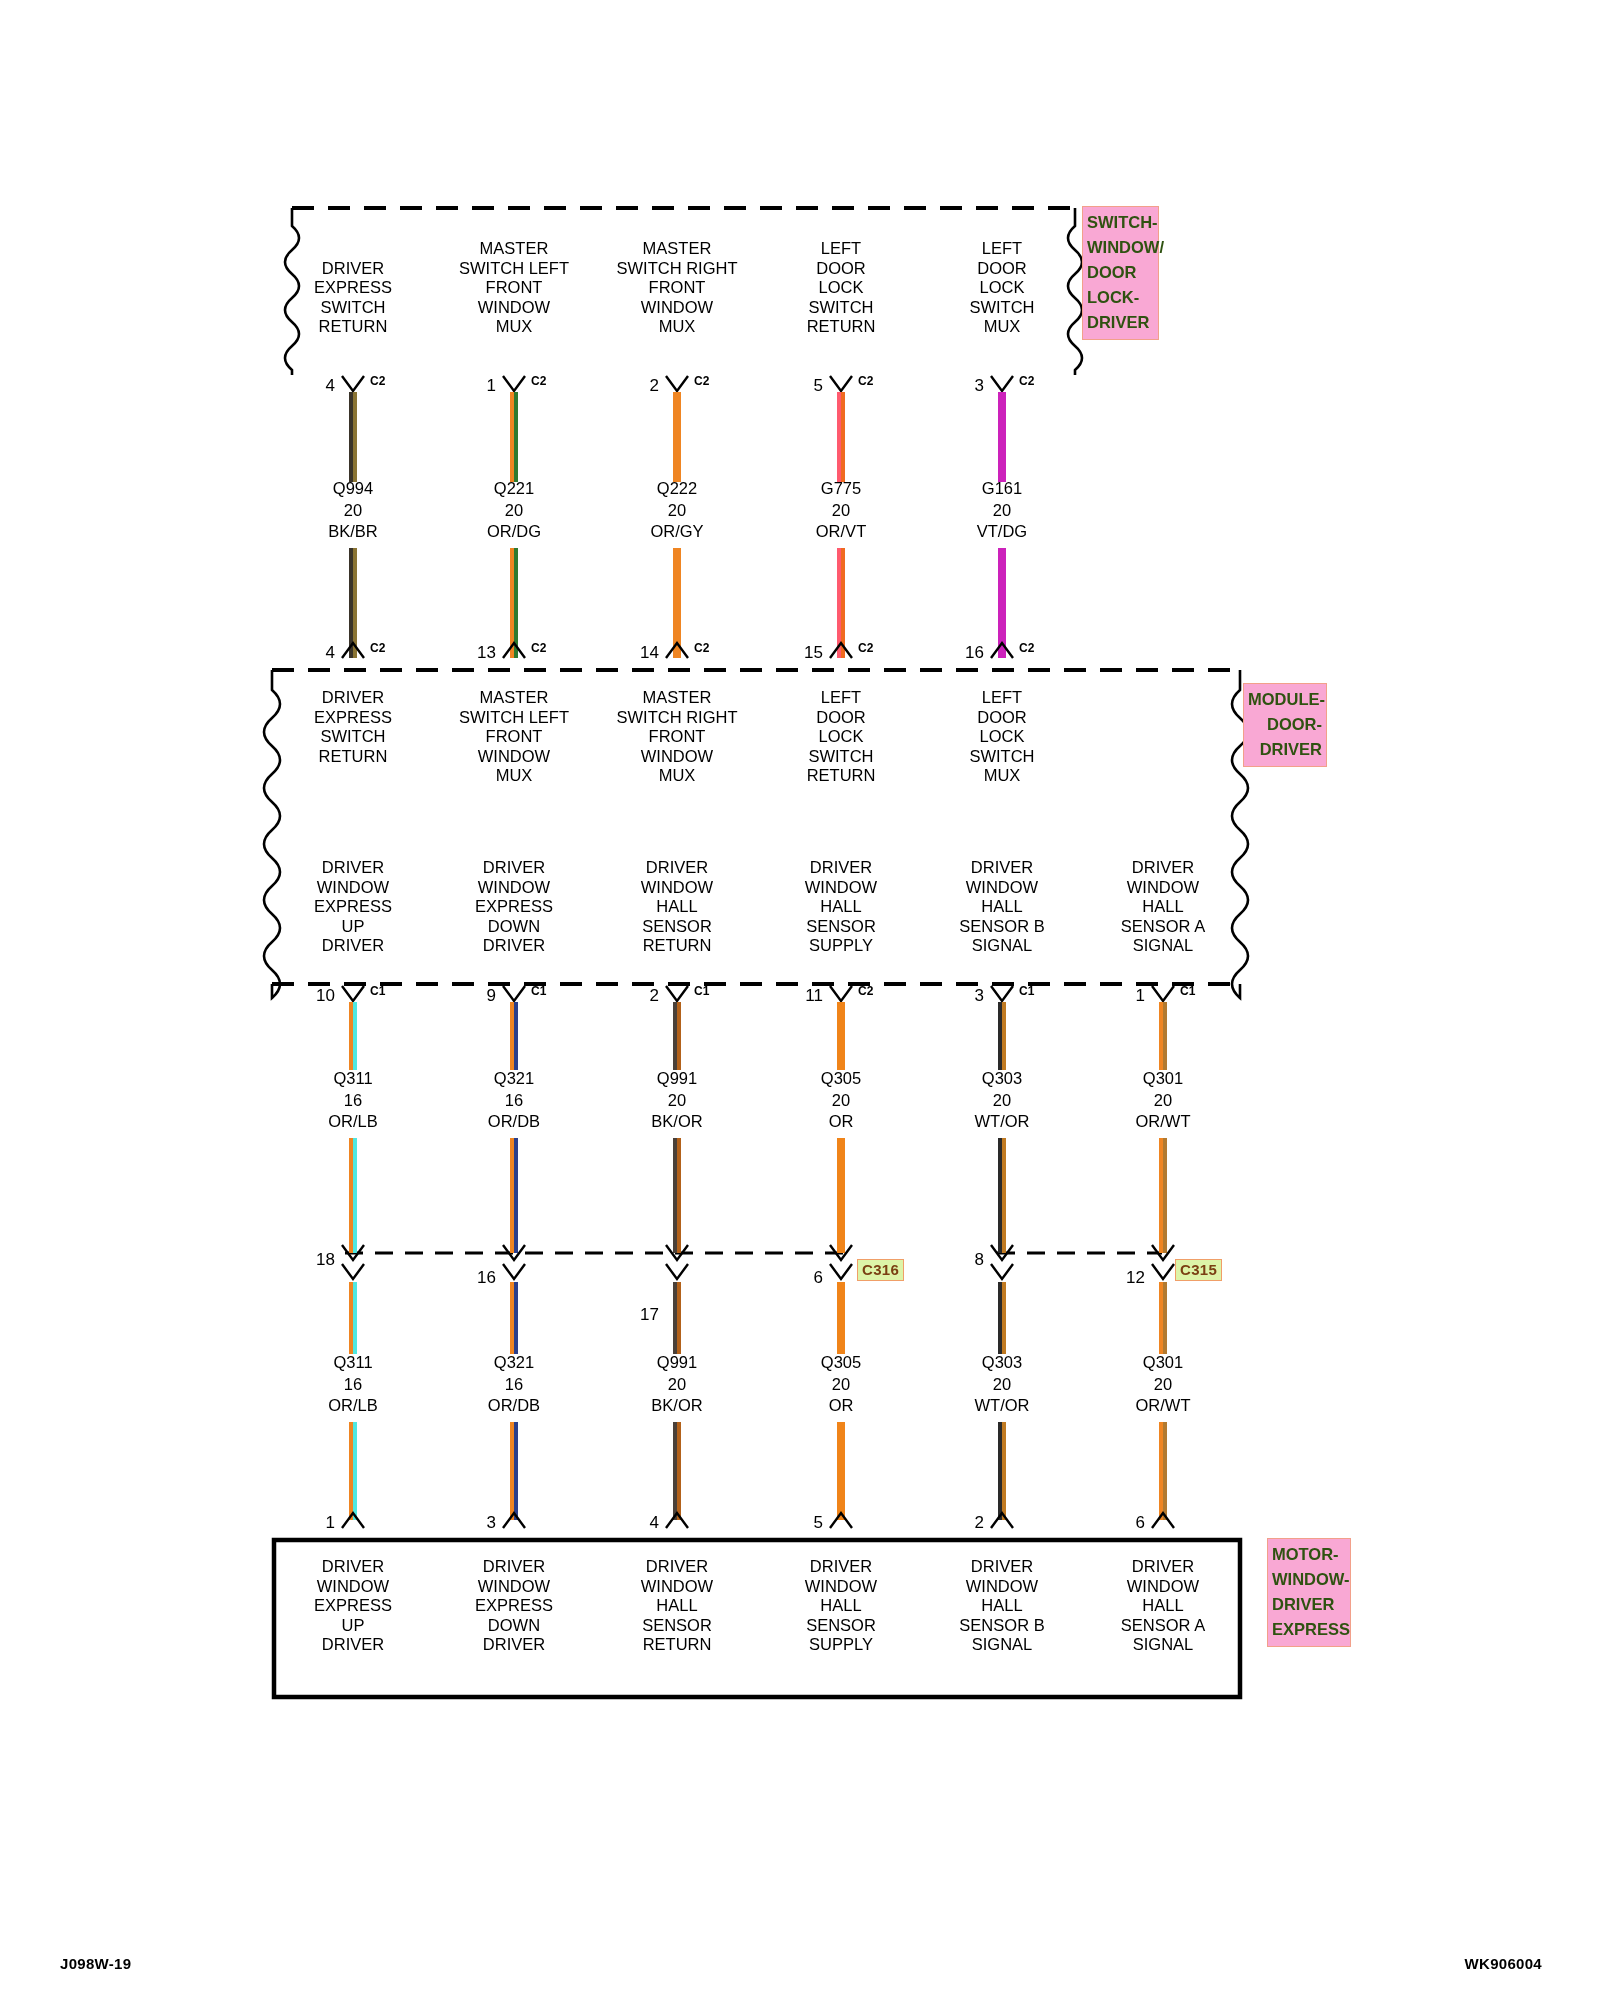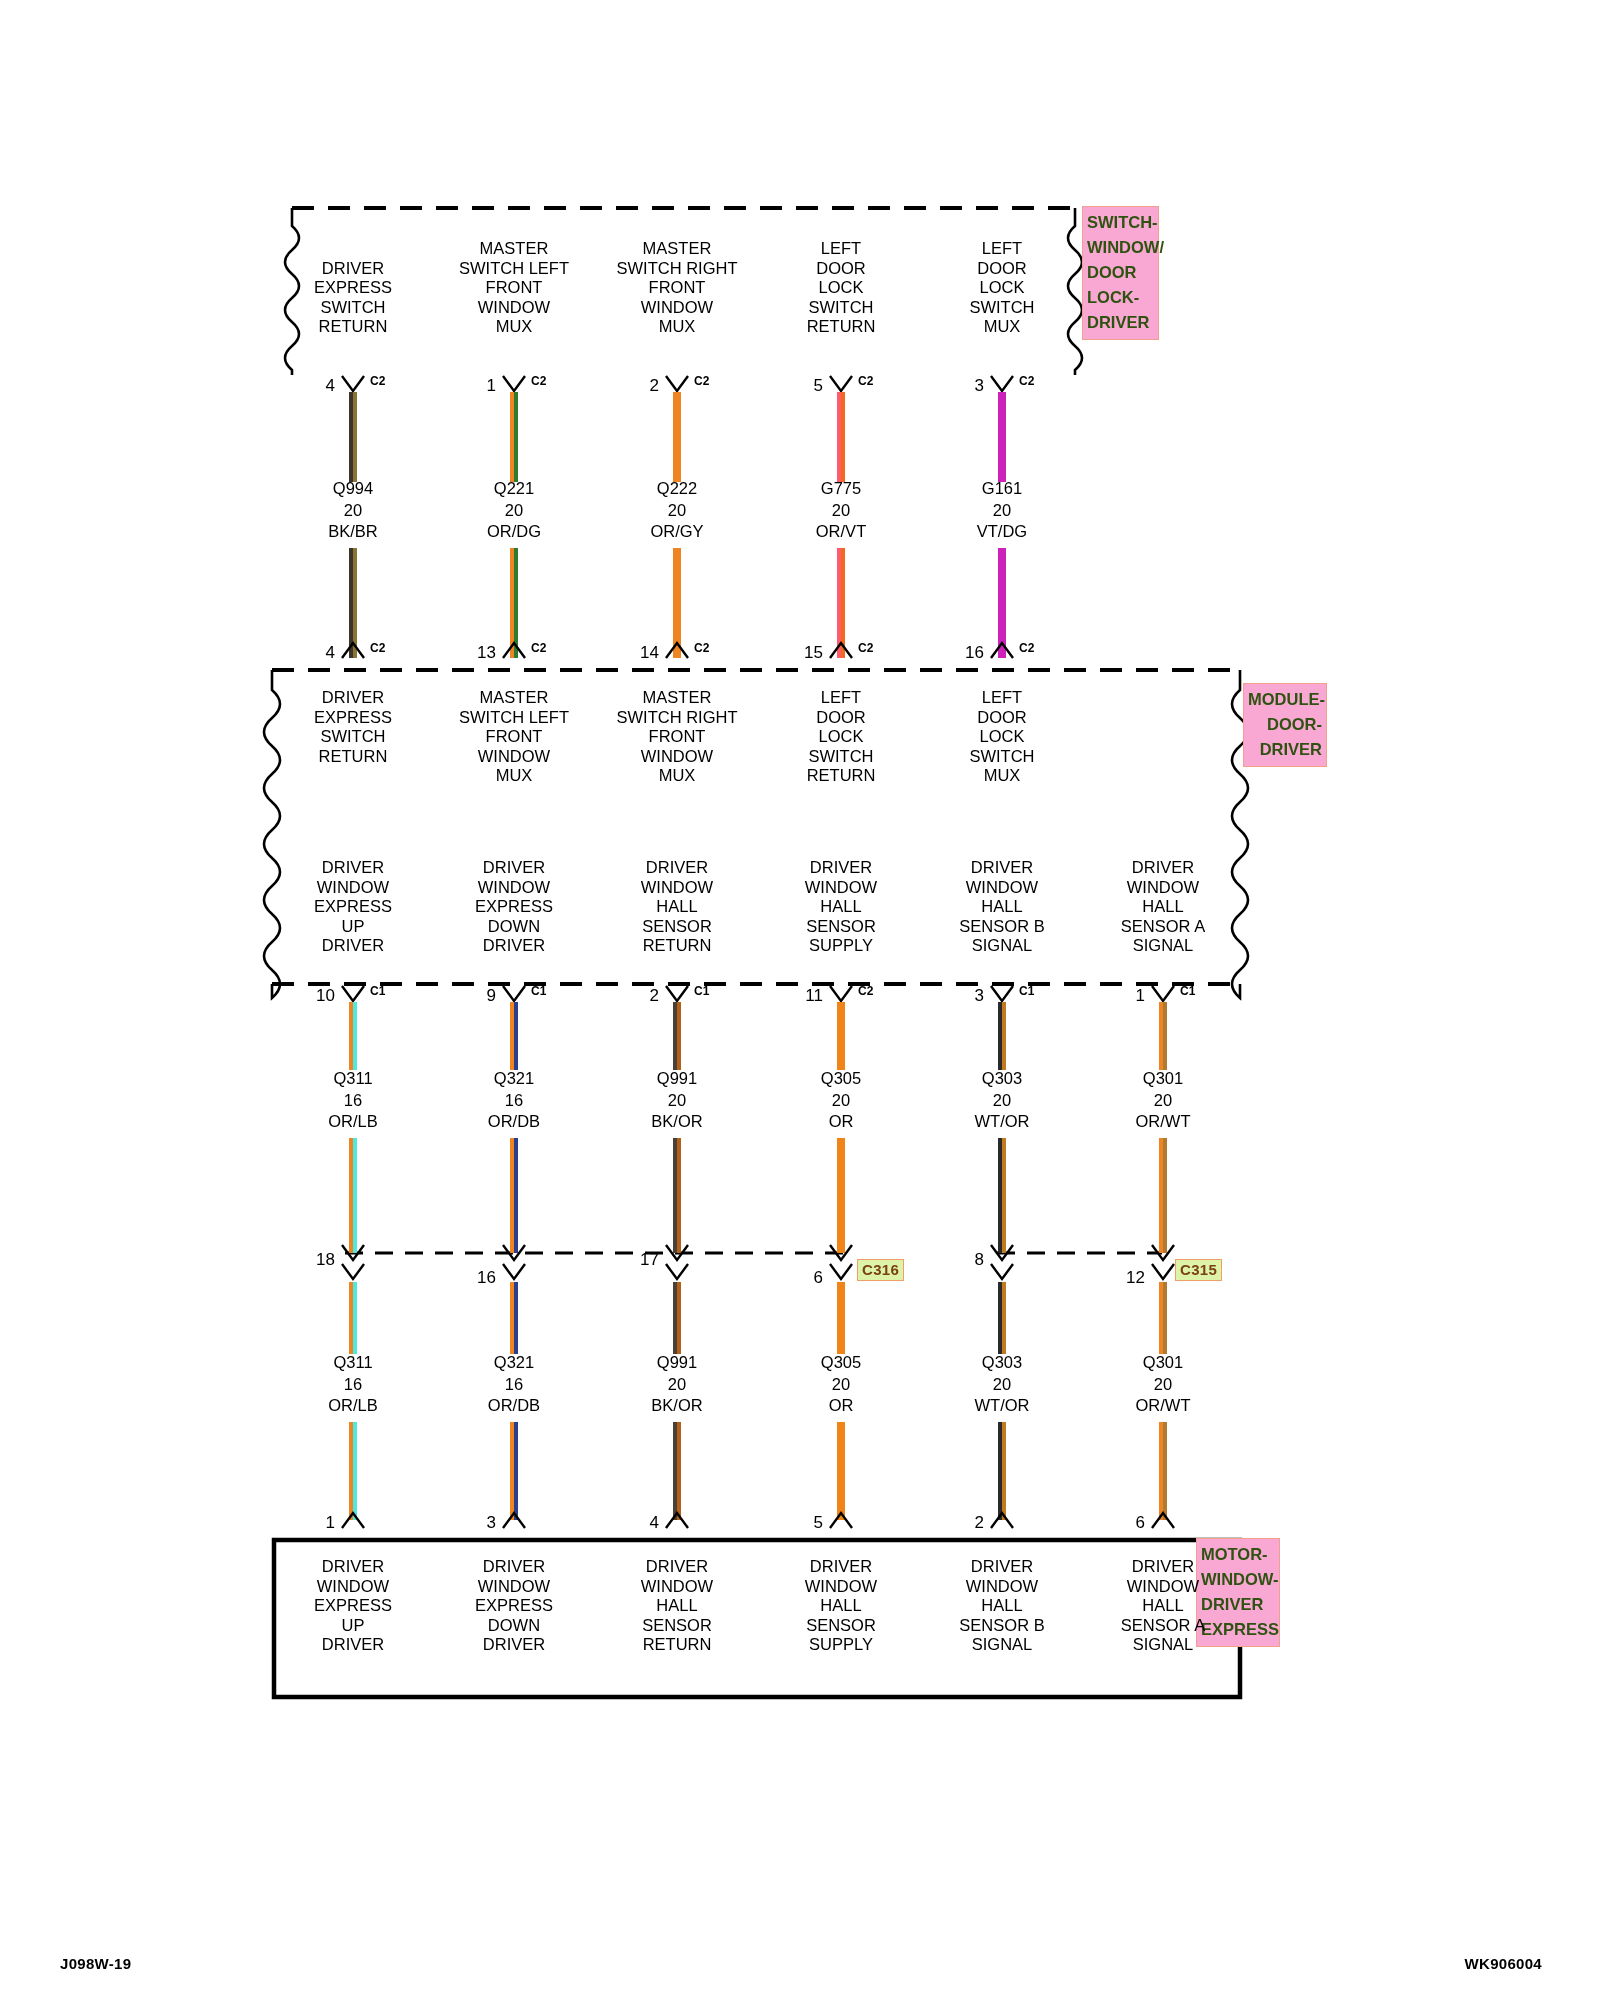--- a/index.html
+++ b/index.html
@@ -142,21 +142,21 @@
     <div>LOCK-</div>
     <div>DRIVER</div>
   </div>
 
   <div class="cmp-label" style="left:1243px; top:683px; width:84px;text-align:right;">
     <div>MODULE-</div>
     <div>DOOR-</div>
     <div>DRIVER</div>
   </div>
 
-  <div class="cmp-label" style="left:1196px; top:1538px; width:84px;">
+  <div class="cmp-label" style="left:1267px; top:1538px; width:84px;">
     <div>MOTOR-</div>
     <div>WINDOW-</div>
     <div>DRIVER</div>
     <div>EXPRESS</div>
   </div>
 
   <div class="conn-label" style="left:857px; top:1259px;">C316</div>
   <div class="conn-label" style="left:1175px; top:1259px;">C315</div>
 
   <div id="cols">
@@ -462,21 +462,21 @@
       <svg class="term" width="26" height="20" style="left:501px; top:1262px;">
         <path d="M2,2 L13,17 L24,2" fill="none" stroke="#000" stroke-width="2.4"></path>
       </svg>
       <div class="pin-num" style="left:452px; top:1268px; width:44px;">16</div>
       <svg class="term" width="26" height="20" style="left:664px; top:1243px;">
         <path d="M2,2 L13,17 L24,2" fill="none" stroke="#000" stroke-width="2.4"></path>
       </svg>
       <svg class="term" width="26" height="20" style="left:664px; top:1262px;">
         <path d="M2,2 L13,17 L24,2" fill="none" stroke="#000" stroke-width="2.4"></path>
       </svg>
-      <div class="pin-num" style="left:615px; top:1250px; width:44px;">17</div>
+      <div class="pin-num" style="left:615px; top:1305px; width:44px;">17</div>
       <svg class="term" width="26" height="20" style="left:828px; top:1243px;">
         <path d="M2,2 L13,17 L24,2" fill="none" stroke="#000" stroke-width="2.4"></path>
       </svg>
       <svg class="term" width="26" height="20" style="left:828px; top:1262px;">
         <path d="M2,2 L13,17 L24,2" fill="none" stroke="#000" stroke-width="2.4"></path>
       </svg>
       <div class="pin-num" style="left:779px; top:1268px; width:44px;">6</div>
       <svg class="term" width="26" height="20" style="left:989px; top:1243px;">
         <path d="M2,2 L13,17 L24,2" fill="none" stroke="#000" stroke-width="2.4"></path>
       </svg>

